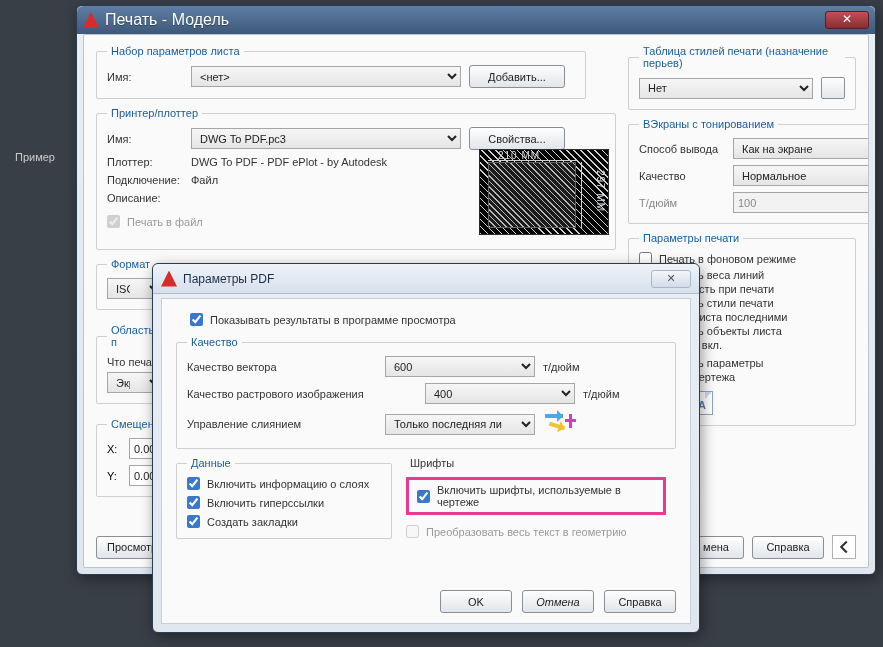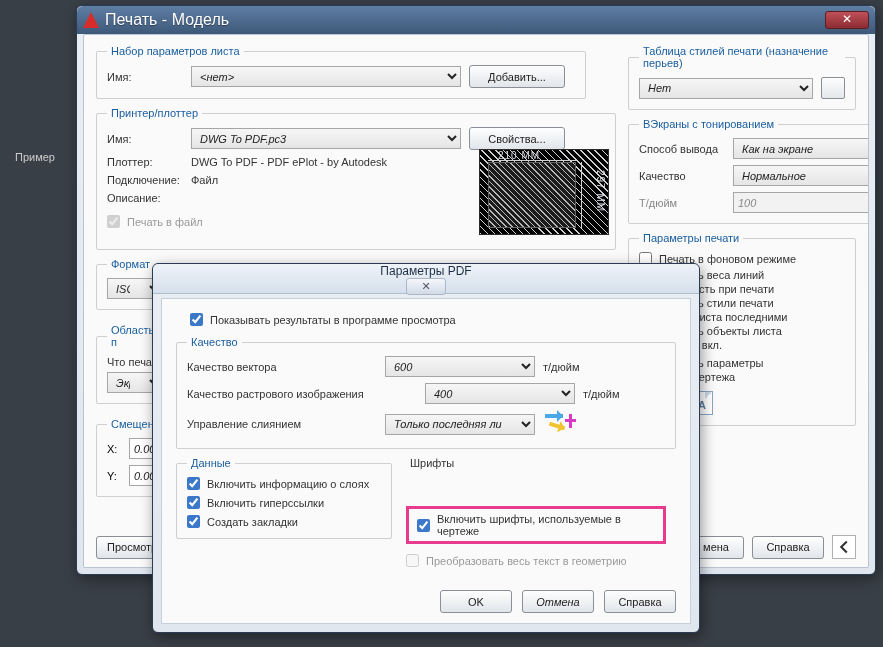--- a/index.html
+++ b/index.html
@@ -16,21 +16,21 @@
 
 .client { position:absolute; inset:28px 6px 6px 6px; background:#fafafa; border:1px solid #b9c4d2; padding:10px 12px; overflow:hidden; border-radius:2px; }
 
 fieldset.grp { border:1px solid #cfcfcf; border-radius:2px; padding:8px 10px 10px; margin-bottom:8px; position:relative; }
 fieldset.grp > legend { padding:0 4px; color:#1a5ea0; font-size:11px; }
 .row { display:flex; align-items:center; gap:8px; margin-bottom:6px; }
 .row:last-child { margin-bottom:0; }
 .lbl { color:#333; min-width:76px; }
 .lbl2 { color:#333; }
 
-select, input[type=text] { background:#fff; border:1px solid #a6a6a6; height:21px; padding:0 4px; color:#222;font-style:italic; }
+select, input[type=text] { background:#fff; border:1px solid #a6a6a6; height:21px; padding:0 4px; color:#222; }
 select { padding-right:16px; background-image: linear-gradient(#f6f6f6,#e5e5e5); }
 select.combo { appearance:auto; }
 button.btn { height:23px; border:1px solid #8a8f96; background:linear-gradient(#fefefe,#e1e5ea); border-radius:3px; padding:0 10px; color:#222; cursor:default; }
 button.btn:disabled, .disabled { color:#9a9a9a; }
 input[type=checkbox]{ width:13px; height:13px; accent-color:#3b78c9; margin-right:3px; vertical-align:middle; }
 .chk { display:flex; align-items:center; gap:4px; color:#333; }
 .chk.disabled { color:#9a9a9a; }
 .small-icon-btn { width:24px; height:22px; border:1px solid #8a8f96; background:linear-gradient(#fdfdfd,#e4e8ec); border-radius:2px; }
 
 .hatched {
@@ -48,28 +48,28 @@
 
 .right-col { position:absolute; top:10px; right:12px; width:228px; }
 .bottom-row { position:absolute; left:12px; right:12px; bottom:8px; display:flex; gap:8px; align-items:center; justify-content:flex-start; }
 .bottom-row .spacer { flex:1; }
 .arrow-pane { width:24px; height:24px; border:1px solid #b0b0b0; display:flex; align-items:center; justify-content:center; background:#fff; }
 .arrow-pane svg { width:14px; height:14px; }
 
 .mini-link { color:#333; }
 
 .pdf-win { left:152px; top:263px; width:548px; height:370px; z-index:10; }
-.pdf-title { height:30px; background:linear-gradient(#eef3f8,#d6e0ec); border-radius:6px 6px 0 0; display:flex; align-items:center; padding:0 8px; border-bottom:1px solid #b0bccf;flex-direction:column; }
+.pdf-title { height:30px; background:linear-gradient(#eef3f8,#d6e0ec); border-radius:6px 6px 0 0; display:flex; align-items:center; padding:0 8px; border-bottom:1px solid #b0bccf; }
 .pdf-title .logo { width:16px;height:16px;margin-right:6px;position:relative;}
 .pdf-title .logo::before{content:"";position:absolute;inset:0;background:#d62d2a;clip-path:polygon(0 100%,50% 0,100% 100%);}
 .pdf-title .title { flex:1; color:#1e2e45; font-size:12px; }
 .pdf-title .win-x2 { width:40px; height:18px; border:1px solid #aab6c8; border-radius:3px; background:linear-gradient(#f4f7fb,#d2dbe8); color:#556; text-align:center; line-height:15px; }
 .pdf-client { position:absolute; inset:34px 8px 8px 8px; background:#fafafa; border:1px solid #c6cfdb; padding:12px 14px; }
 
-.highlight-box { border:3px solid #e83a8f; padding:4px 8px; display:inline-flex; align-items:center;margin-top:29px; }
+.highlight-box { border:3px solid #e83a8f; padding:4px 8px; display:inline-flex; align-items:center; }
 
 .merge-icon { width:32px; height:28px; display:inline-block; position:relative; }
 .merge-icon .a1 { position:absolute; left:2px; top:4px; width:18px; height:4px; background:#4aa7e8; }
 .merge-icon .a1::after{content:"";position:absolute;right:-6px;top:-4px;border:6px solid transparent;border-left-color:#4aa7e8;}
 .merge-icon .a2 { position:absolute; left:6px; top:14px; width:16px; height:4px; background:#f0c330; transform:rotate(18deg); }
 .merge-icon .a2::after{content:"";position:absolute;right:-6px;top:-4px;border:6px solid transparent;border-left-color:#f0c330;}
 .merge-icon .cross { position:absolute; right:0; top:4px; width:10px; height:14px; }
 .merge-icon .cross::before,.merge-icon .cross::after{content:"";position:absolute;background:#d83ac4;}
 .merge-icon .cross::before{left:4px;top:0;width:3px;height:14px;}
 .merge-icon .cross::after{left:0;top:5px;width:11px;height:3px;}

